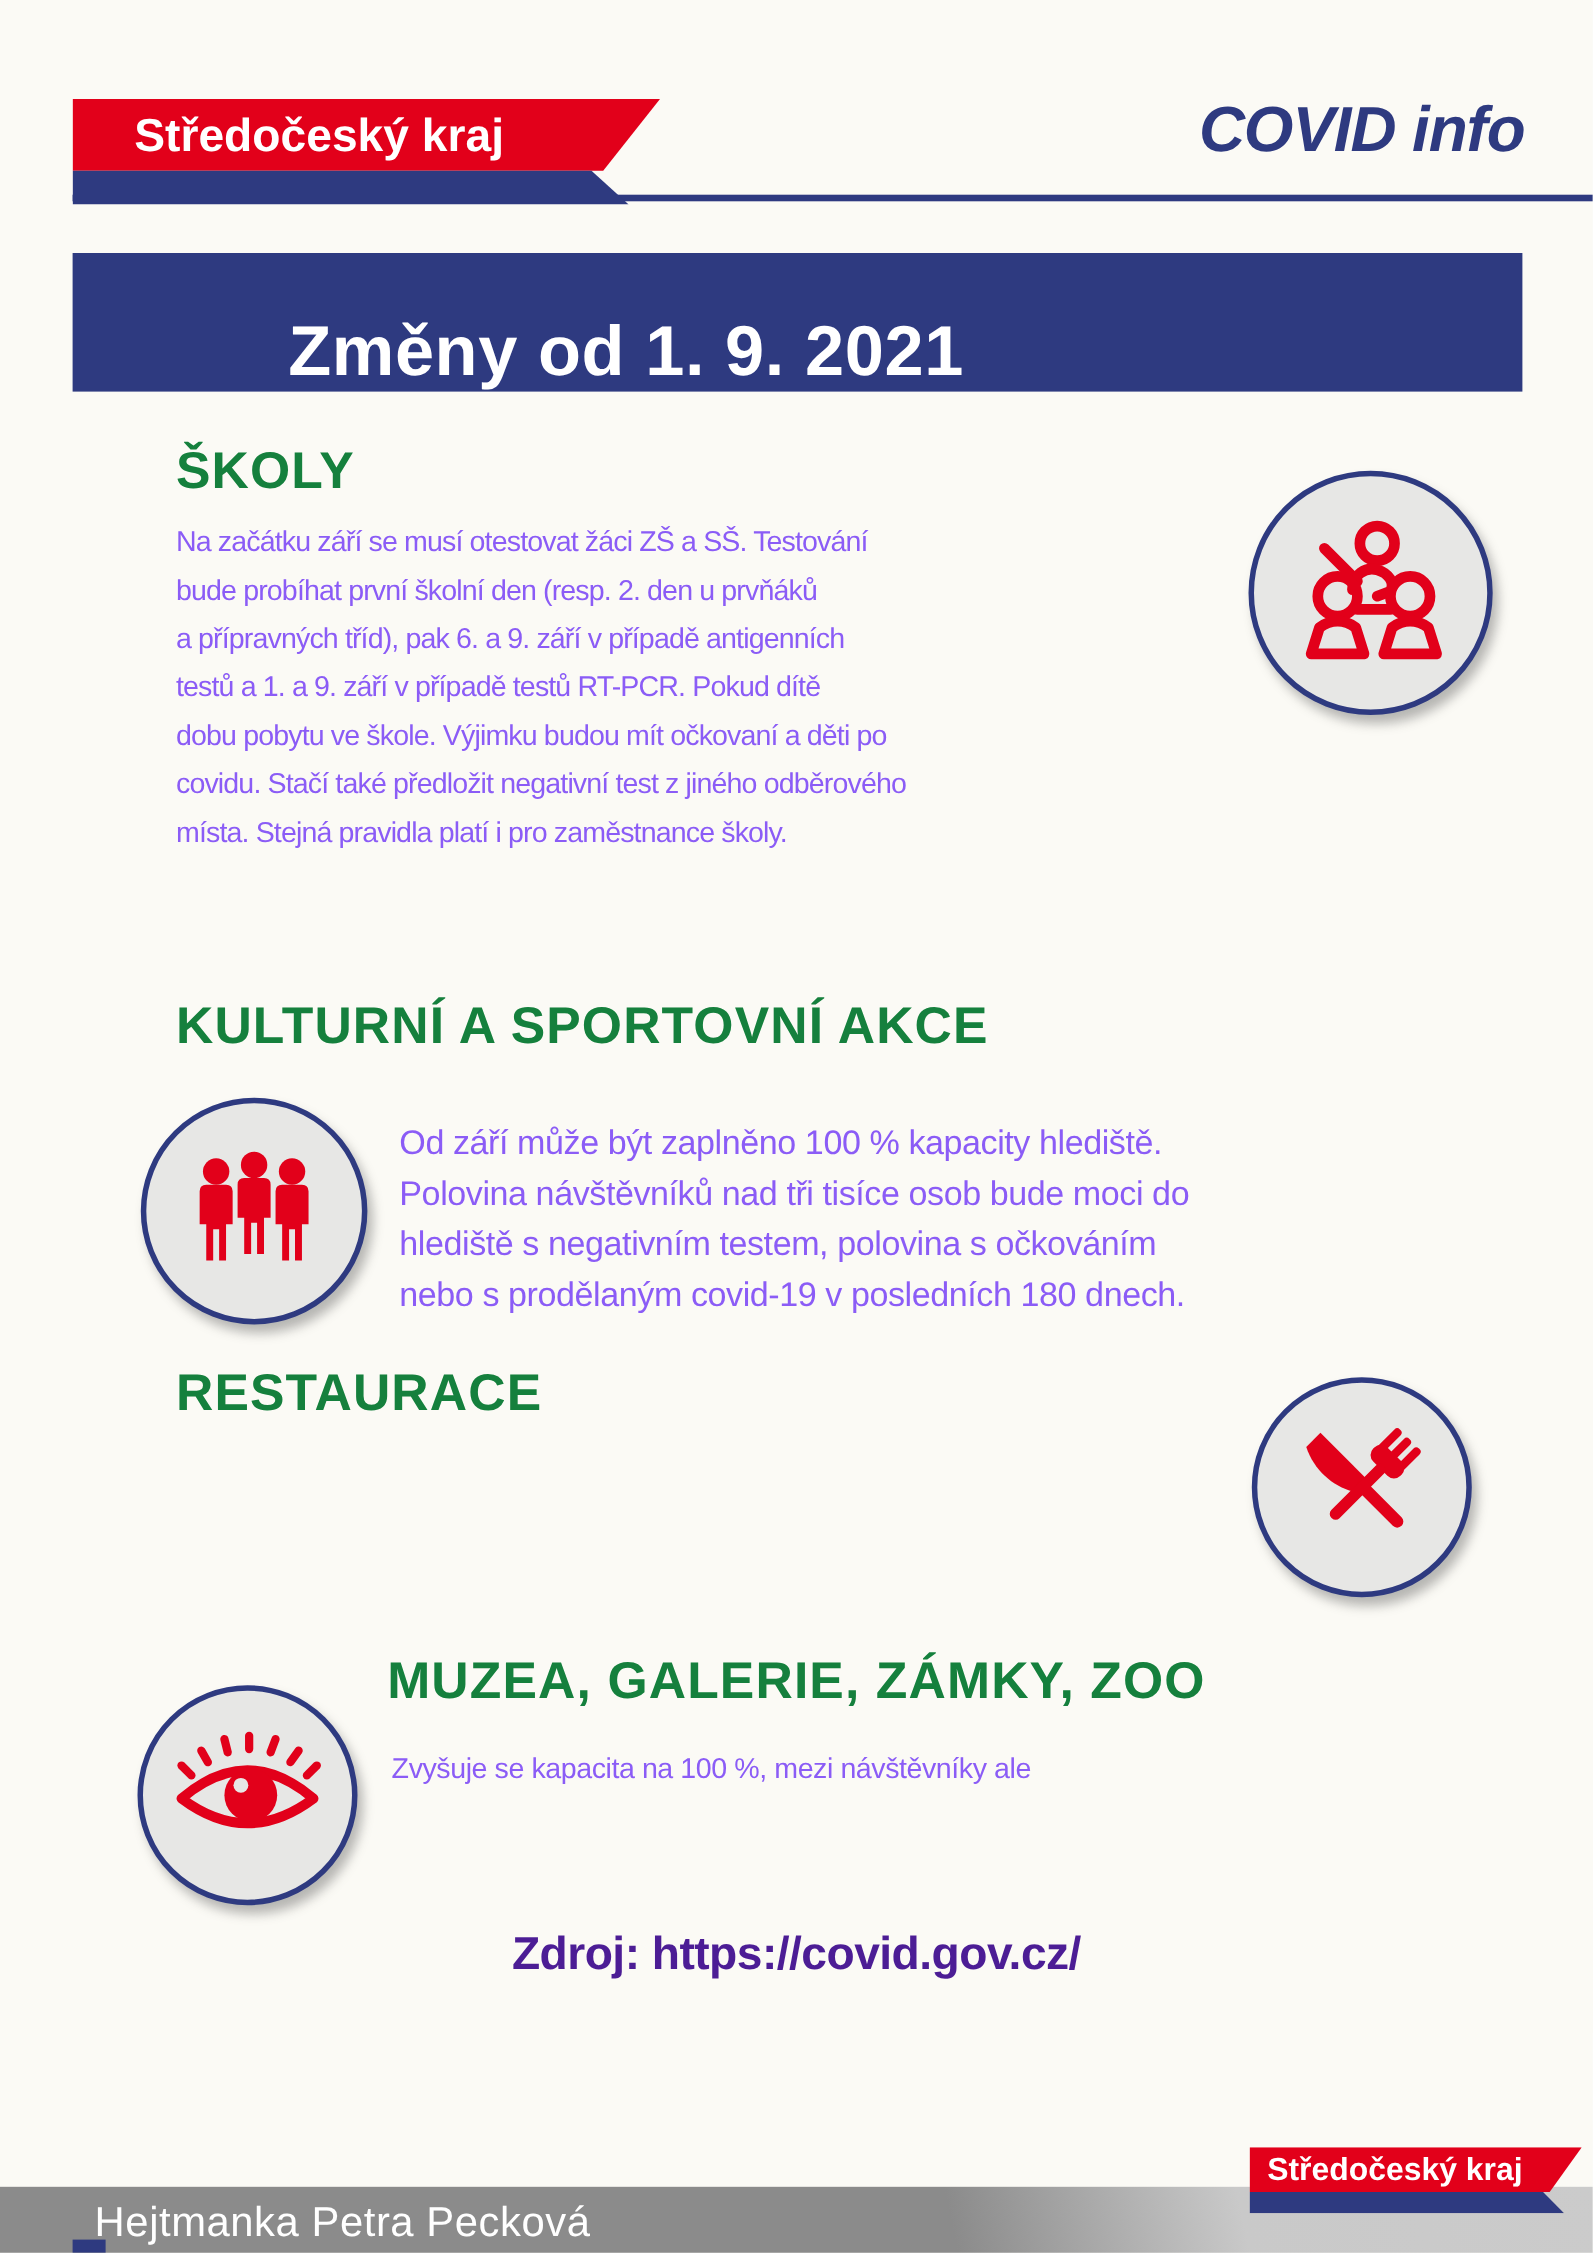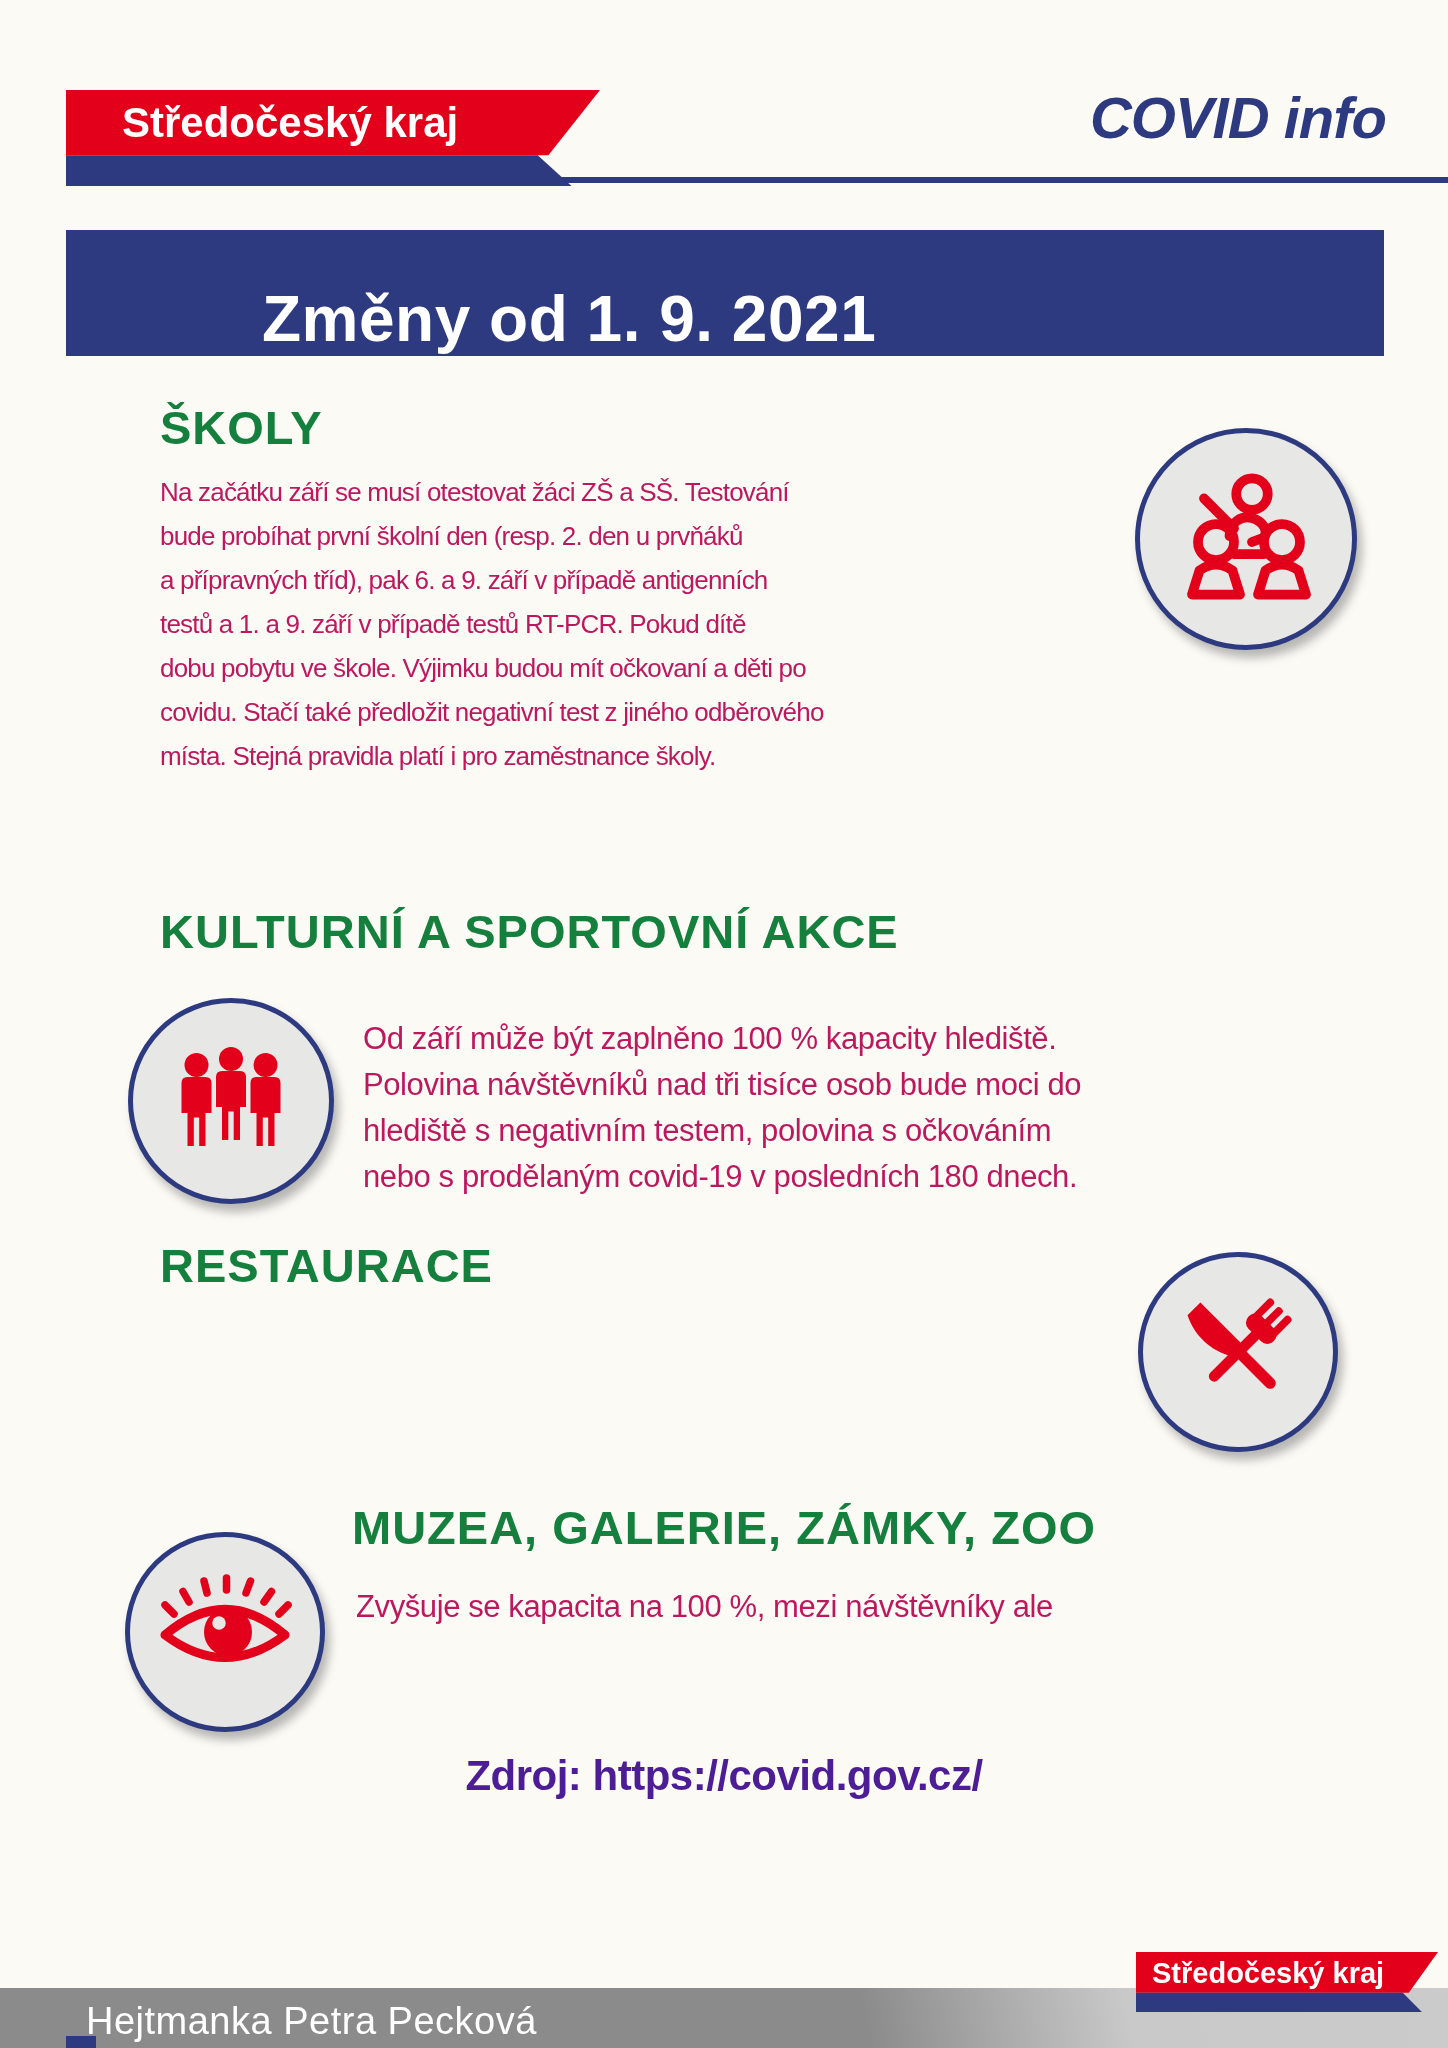--- a/index.html
+++ b/index.html
@@ -30,26 +30,26 @@
     left:66px; top:230px; width:1318px; height:126px; background:#2e3a80;
     display:flex; align-items:flex-end;
   }
   .banner-text{
     margin-left:196px; color:#fff; font-weight:bold; font-size:64px; letter-spacing:0.5px;
     white-space:nowrap;
   }
 
   
   .heading{color:#15803d; font-weight:bold; font-size:47px; letter-spacing:1px; white-space:nowrap;}
-  .body-text{color:#be185d;}
+  .body-text{color:#8b5cf6;}
   .line{white-space:nowrap;}
   .p1 .line{font-size:26px; letter-spacing:-0.8px; line-height:44px;}
   .p2 .line{font-size:31px; letter-spacing:-0.4px; line-height:46px;}
   .p3 .line{font-size:30px; letter-spacing:-0.4px; line-height:45px;}
-  .p4 .line{font-size:31px; letter-spacing:-0.4px; line-height:46px;}
+  .p4 .line{font-size:26px; letter-spacing:-0.4px; line-height:46px;}
 
   .circle-icon{
     border-radius:50%; background:#e7e7e5; border:5px solid #2e3a80;
     box-shadow:5px 8px 10px rgba(80,80,80,.4);
     display:flex; align-items:center; justify-content:center; box-sizing:border-box;
   }
 
   
   .source-line{left:0; top:1752px; width:1448px; text-align:center;
     font-size:42px; font-weight:bold; color:#4c1d95; letter-spacing:-0.5px;}

